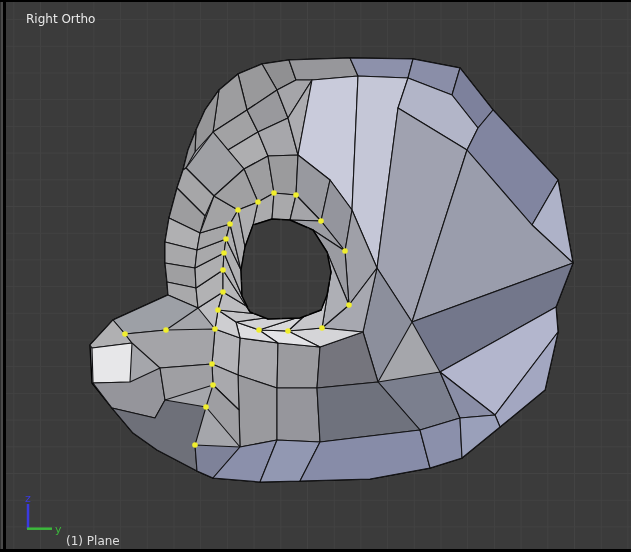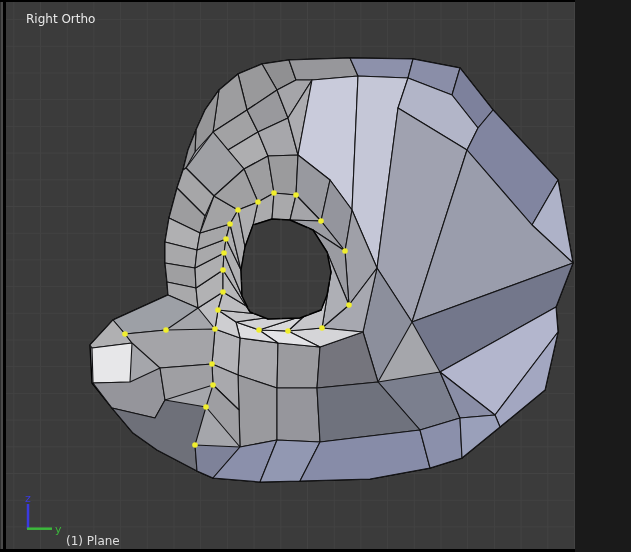--- a/index.html
+++ b/index.html
@@ -1,16 +1,16 @@
 <!DOCTYPE html>
 <html><head>
 <meta charset="utf-8">
 <style>
   html,body{margin:0;padding:0;background:#1a1a1a;}
-  .viewport{position:relative;width:575px;height:552px;overflow:hidden;background:#84cc16;}
+  .viewport{position:relative;width:631px;height:552px;overflow:hidden;background:#84cc16;}
   svg{display:block;}
   text{font-family:"DejaVu Sans","Liberation Sans",sans-serif;}
   .vp-label{font-size:12px;fill:#e9e9e9;}
   .status{font-size:12px;fill:#dedede;}
   .axis-label{font-size:11px;}
 </style>
 </head>
 <body>
 
 <div class="viewport">

